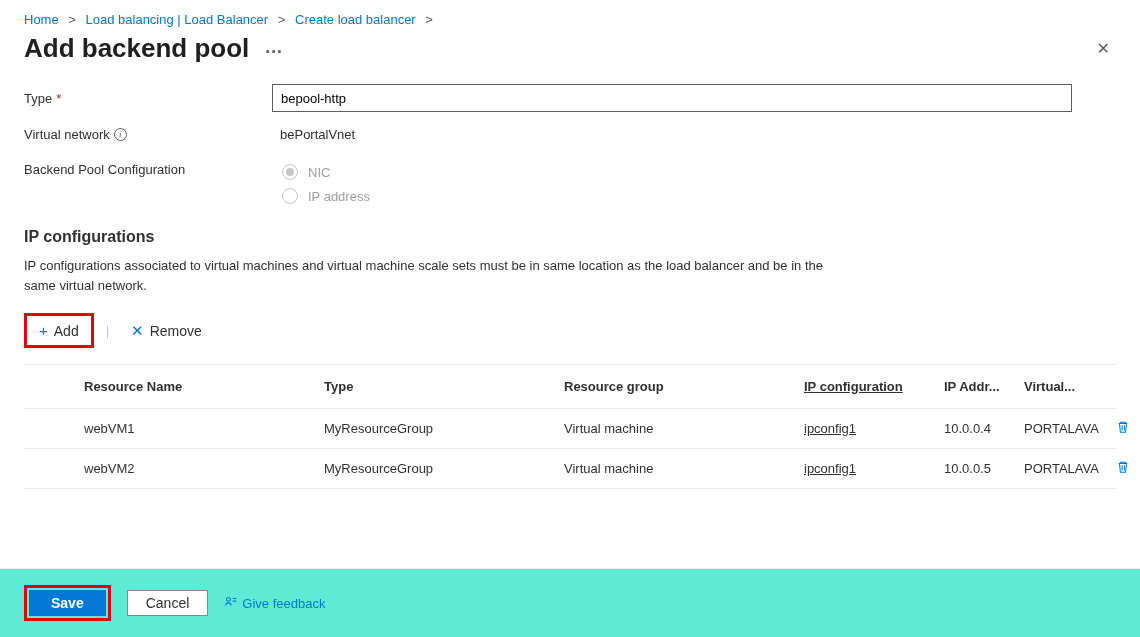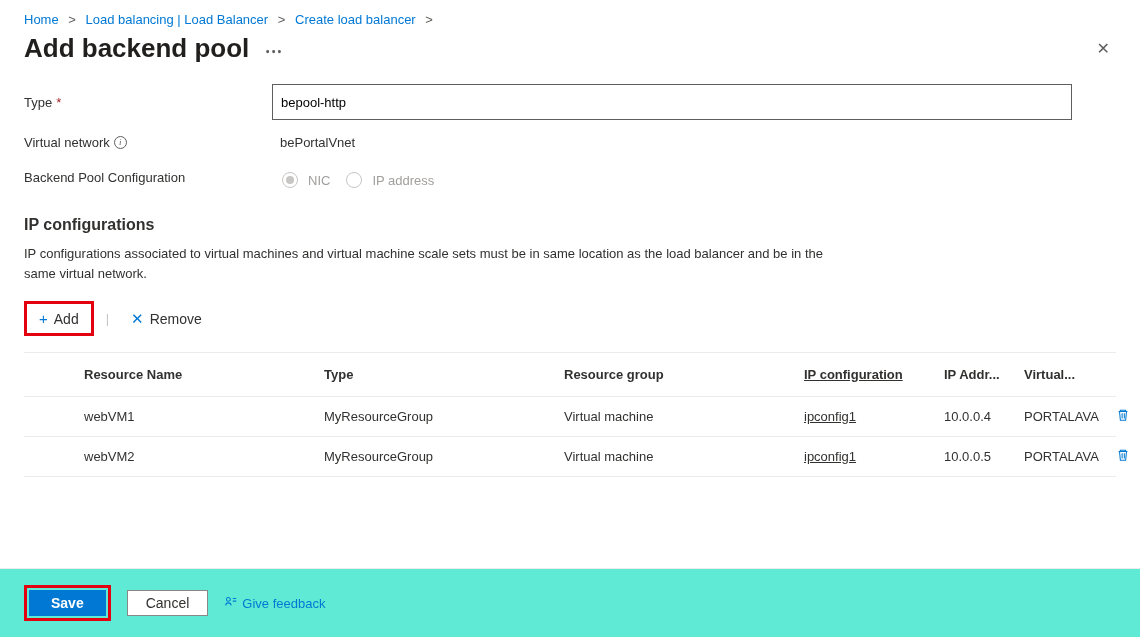--- a/index.html
+++ b/index.html
@@ -65,31 +65,31 @@
     display: inline-flex;
     align-items: center;
     justify-content: center;
     font-size: 9px;
     color: #605e5c;
     font-style: italic;
     font-family: serif;
   }
   .text-input {
     flex: 0 0 800px;
-    height: 36px;
+    height: 28px;
     border: 1px solid #605e5c;
     padding: 2px 8px;
     font-size: 13px;
     font-family: inherit;
   }
   .static-val { font-size: 13px; color: #323130; padding-left: 8px; }
   .radio-col {
     display: flex;
-    flex-direction: row;
-    gap: 16px;
+    flex-direction: column;
+    gap: 8px;
     padding: 4px 0 4px 10px;
   }
   .radio-opt {
     display: flex;
     align-items: center;
     gap: 10px;
     color: #a19f9d;
     font-size: 13px;
   }
   .radio-circle {

